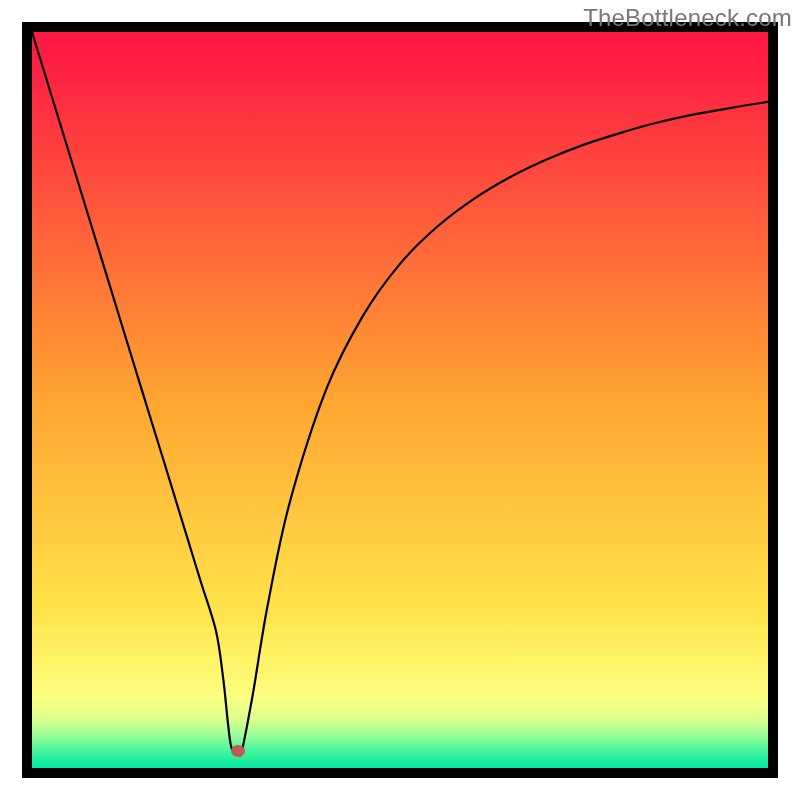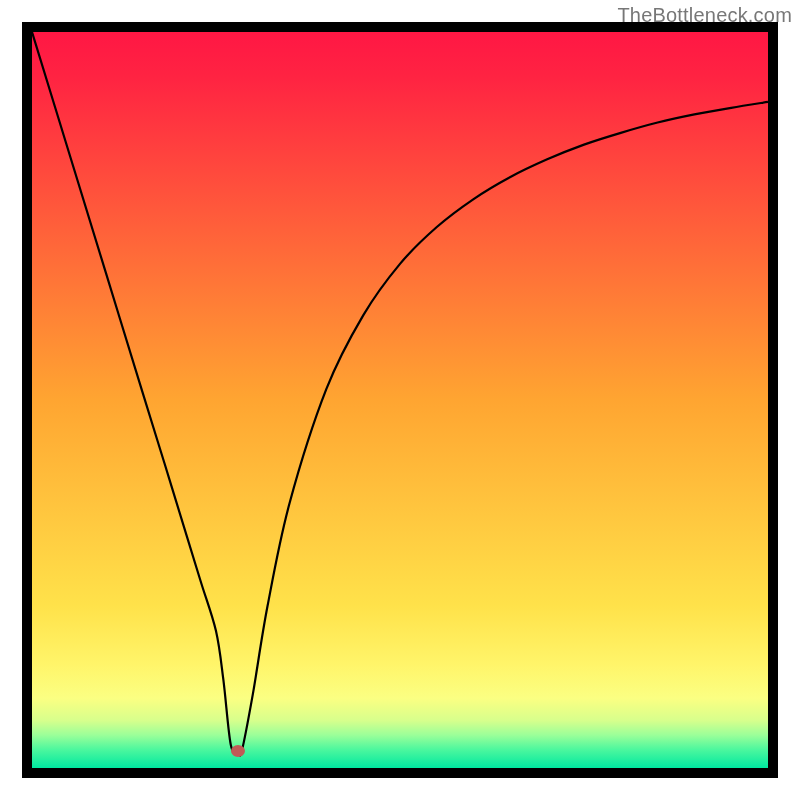--- a/index.html
+++ b/index.html
@@ -13,21 +13,21 @@
   }
   .wrap {
     position: relative;
     width: 800px;
     height: 800px;
   }
   .watermark {
     position: absolute;
     top: 4px;
     right: 8px;
-    font-size: 20px;
+    font-size: 24px;
     font-weight: 400;
     color: #777777;
     letter-spacing: 0.2px;
     z-index: 5;
   }
   .plot-area {
     position: absolute;
     left: 32px;
     top: 32px;
     width: 736px;

